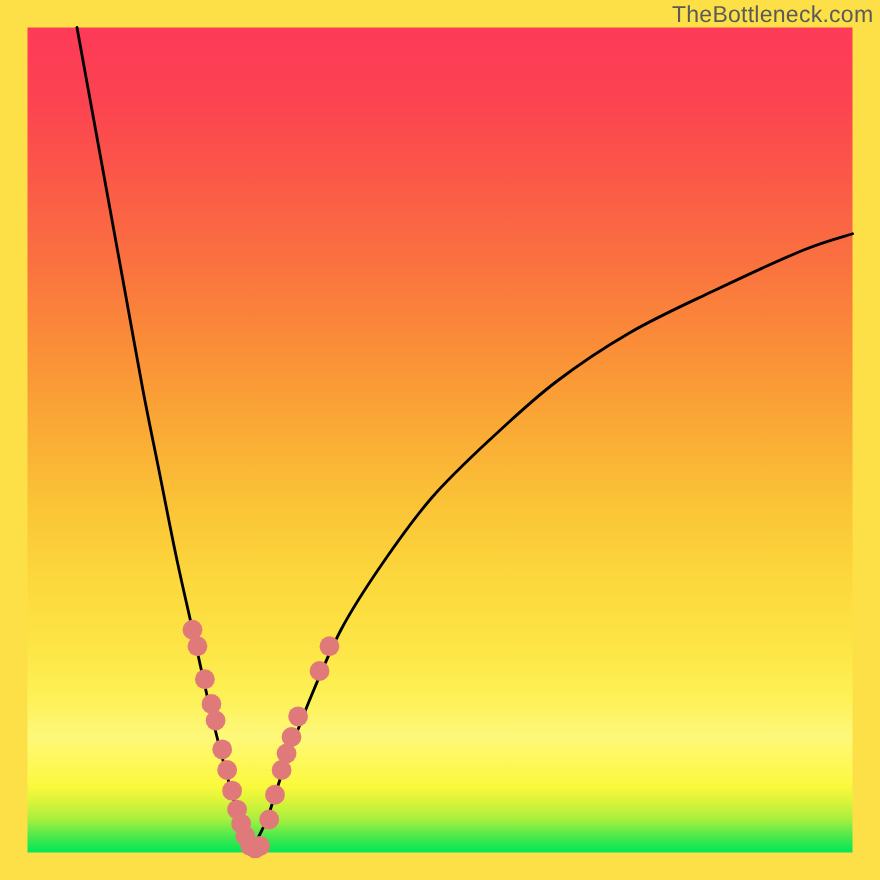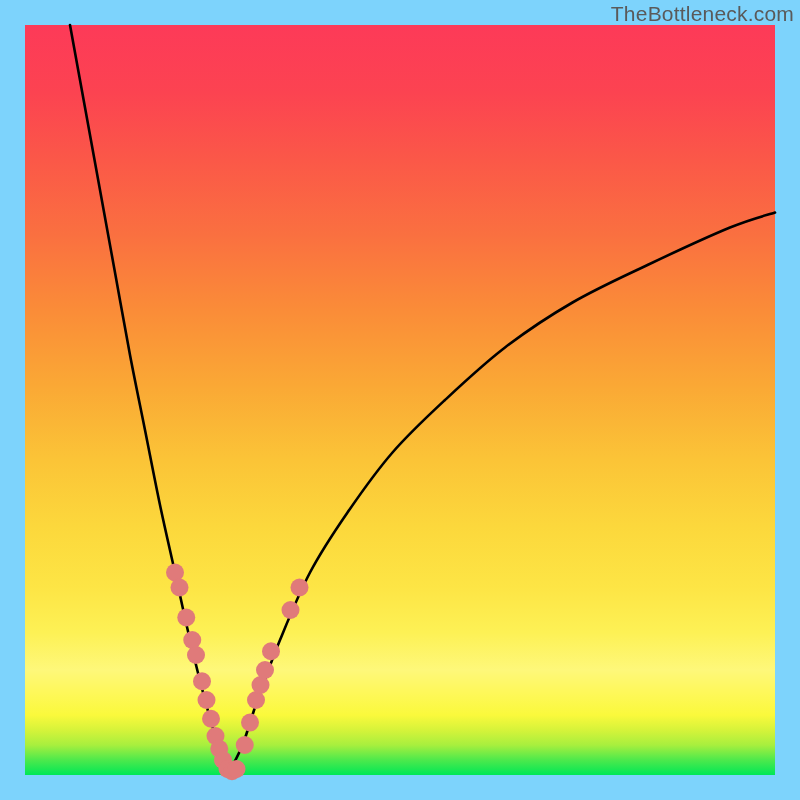--- a/index.html
+++ b/index.html
@@ -11,21 +11,21 @@
     background: #000;
     font-family: Arial, Helvetica, sans-serif;
   }
 
   .frame {
     position: absolute;
     top: 0;
     left: 0;
     width: 800px;
     height: 800px;
-    background: #7dd3fc;
+    background: #fde047;
   }
 
   .plot {
     position: absolute;
     top: 25px;
     left: 25px;
     width: 750px;
     height: 750px;
     
     background: linear-gradient(

